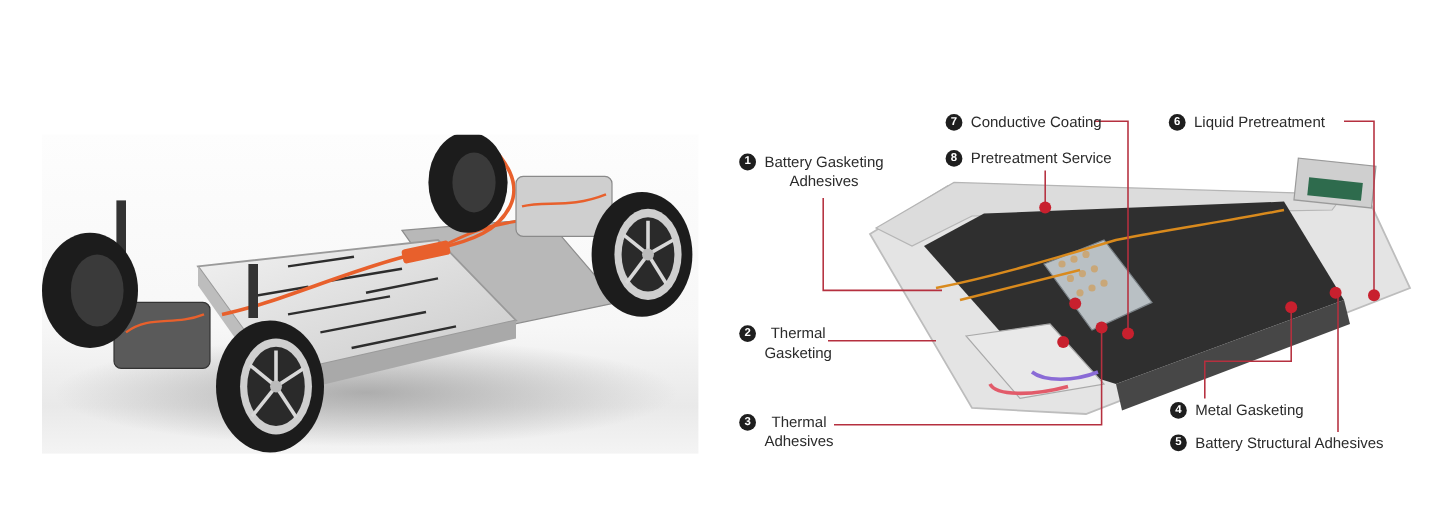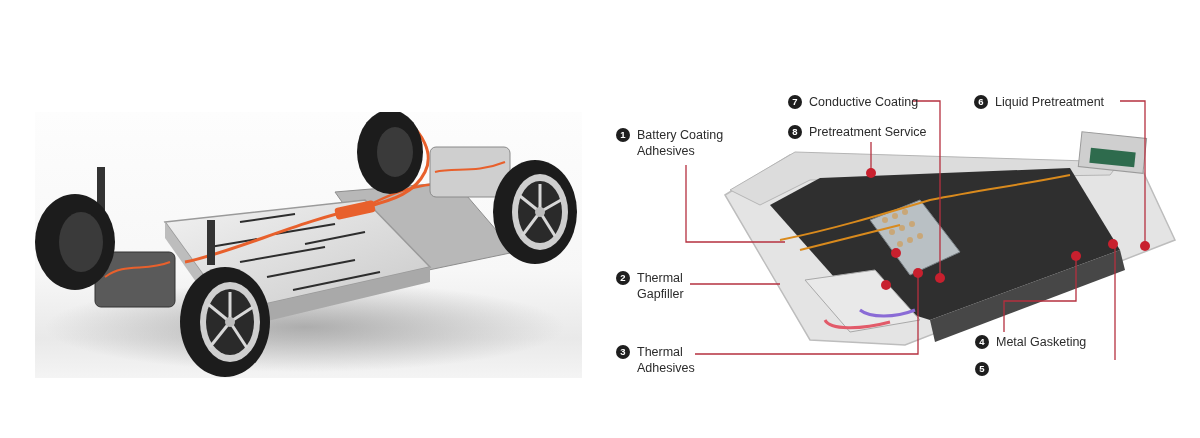--- a/index.html
+++ b/index.html
@@ -2,21 +2,21 @@
 <html><head>
 <meta charset="utf-8">
 <style>
   html,body{margin:0;padding:0;background:#ffffff;}
   body{width:1200px;height:438px;position:relative;overflow:hidden;font-family:"Liberation Sans","DejaVu Sans",sans-serif;}
   .panel{position:absolute;}
   #left-panel{left:35px;top:112px;width:547px;height:266px;background:linear-gradient(180deg,#fdfdfd 0%,#f7f7f7 60%,#e9e9e9 85%,#f4f4f4 100%);overflow:hidden;}
   #right-panel{left:600px;top:80px;width:600px;height:320px;}
   .label{position:absolute;display:flex;align-items:flex-start;color:#2b2b2b;font-size:12.5px;line-height:16px;white-space:nowrap;}
   .badge{display:inline-flex;align-items:center;justify-content:center;width:14px;height:14px;border-radius:50%;background:#1e1e1e;color:#fff;font-size:9.5px;font-weight:bold;margin-right:7px;margin-top:1px;flex:0 0 auto;}
-  .label-text{display:flex;flex-direction:column;}
+  .label-text{display:flex;flex-direction:column;align-items:center;}
   svg{position:absolute;left:0;top:0;}
 </style>
 </head>
 <body>
 
 <div id="left-panel" class="panel">
   <svg width="547" height="266" viewBox="0 0 547 266">
     <defs>
       <radialGradient id="shadow" cx="50%" cy="50%" r="50%">
         <stop offset="0%" stop-color="#7a7a7a" stop-opacity="0.55"></stop>
@@ -156,50 +156,53 @@
       <circle cx="340" cy="198" r="5"></circle>
       <circle cx="476" cy="176" r="5"></circle>
       <circle cx="513" cy="164" r="5"></circle>
       <circle cx="545" cy="166" r="5"></circle>
     </g>
   </svg>
 
   <div class="label" style="left:16px;top:47px;">
     <span class="badge">1</span>
     <span class="label-text">
-      <span>Battery Coating</span>
+      <span>Battery Gasketing</span>
       <span>Adhesives</span>
     </span>
   </div>
 
   <div class="label" style="left:16px;top:190px;">
     <span class="badge">2</span>
     <span class="label-text">
       <span>Thermal</span>
-      <span>Gapfiller</span>
+      <span>Gasketing</span>
     </span>
   </div>
 
   <div class="label" style="left:16px;top:264px;">
     <span class="badge">3</span>
     <span class="label-text">
       <span>Thermal</span>
       <span>Adhesives</span>
     </span>
   </div>
 
   <div class="label" style="left:375px;top:254px;">
     <span class="badge">4</span>
     <span class="label-text">
       <span>Metal Gasketing</span>
     </span>
   </div>
 
   <div class="label" style="left:375px;top:281px;">
     <span class="badge">5</span>
+    <span class="label-text">
+      <span>Battery Structural Adhesives</span>
+    </span>
   </div>
 
   <div class="label" style="left:374px;top:14px;">
     <span class="badge">6</span>
     <span class="label-text">
       <span>Liquid Pretreatment</span>
     </span>
   </div>
 
   <div class="label" style="left:188px;top:14px;">

